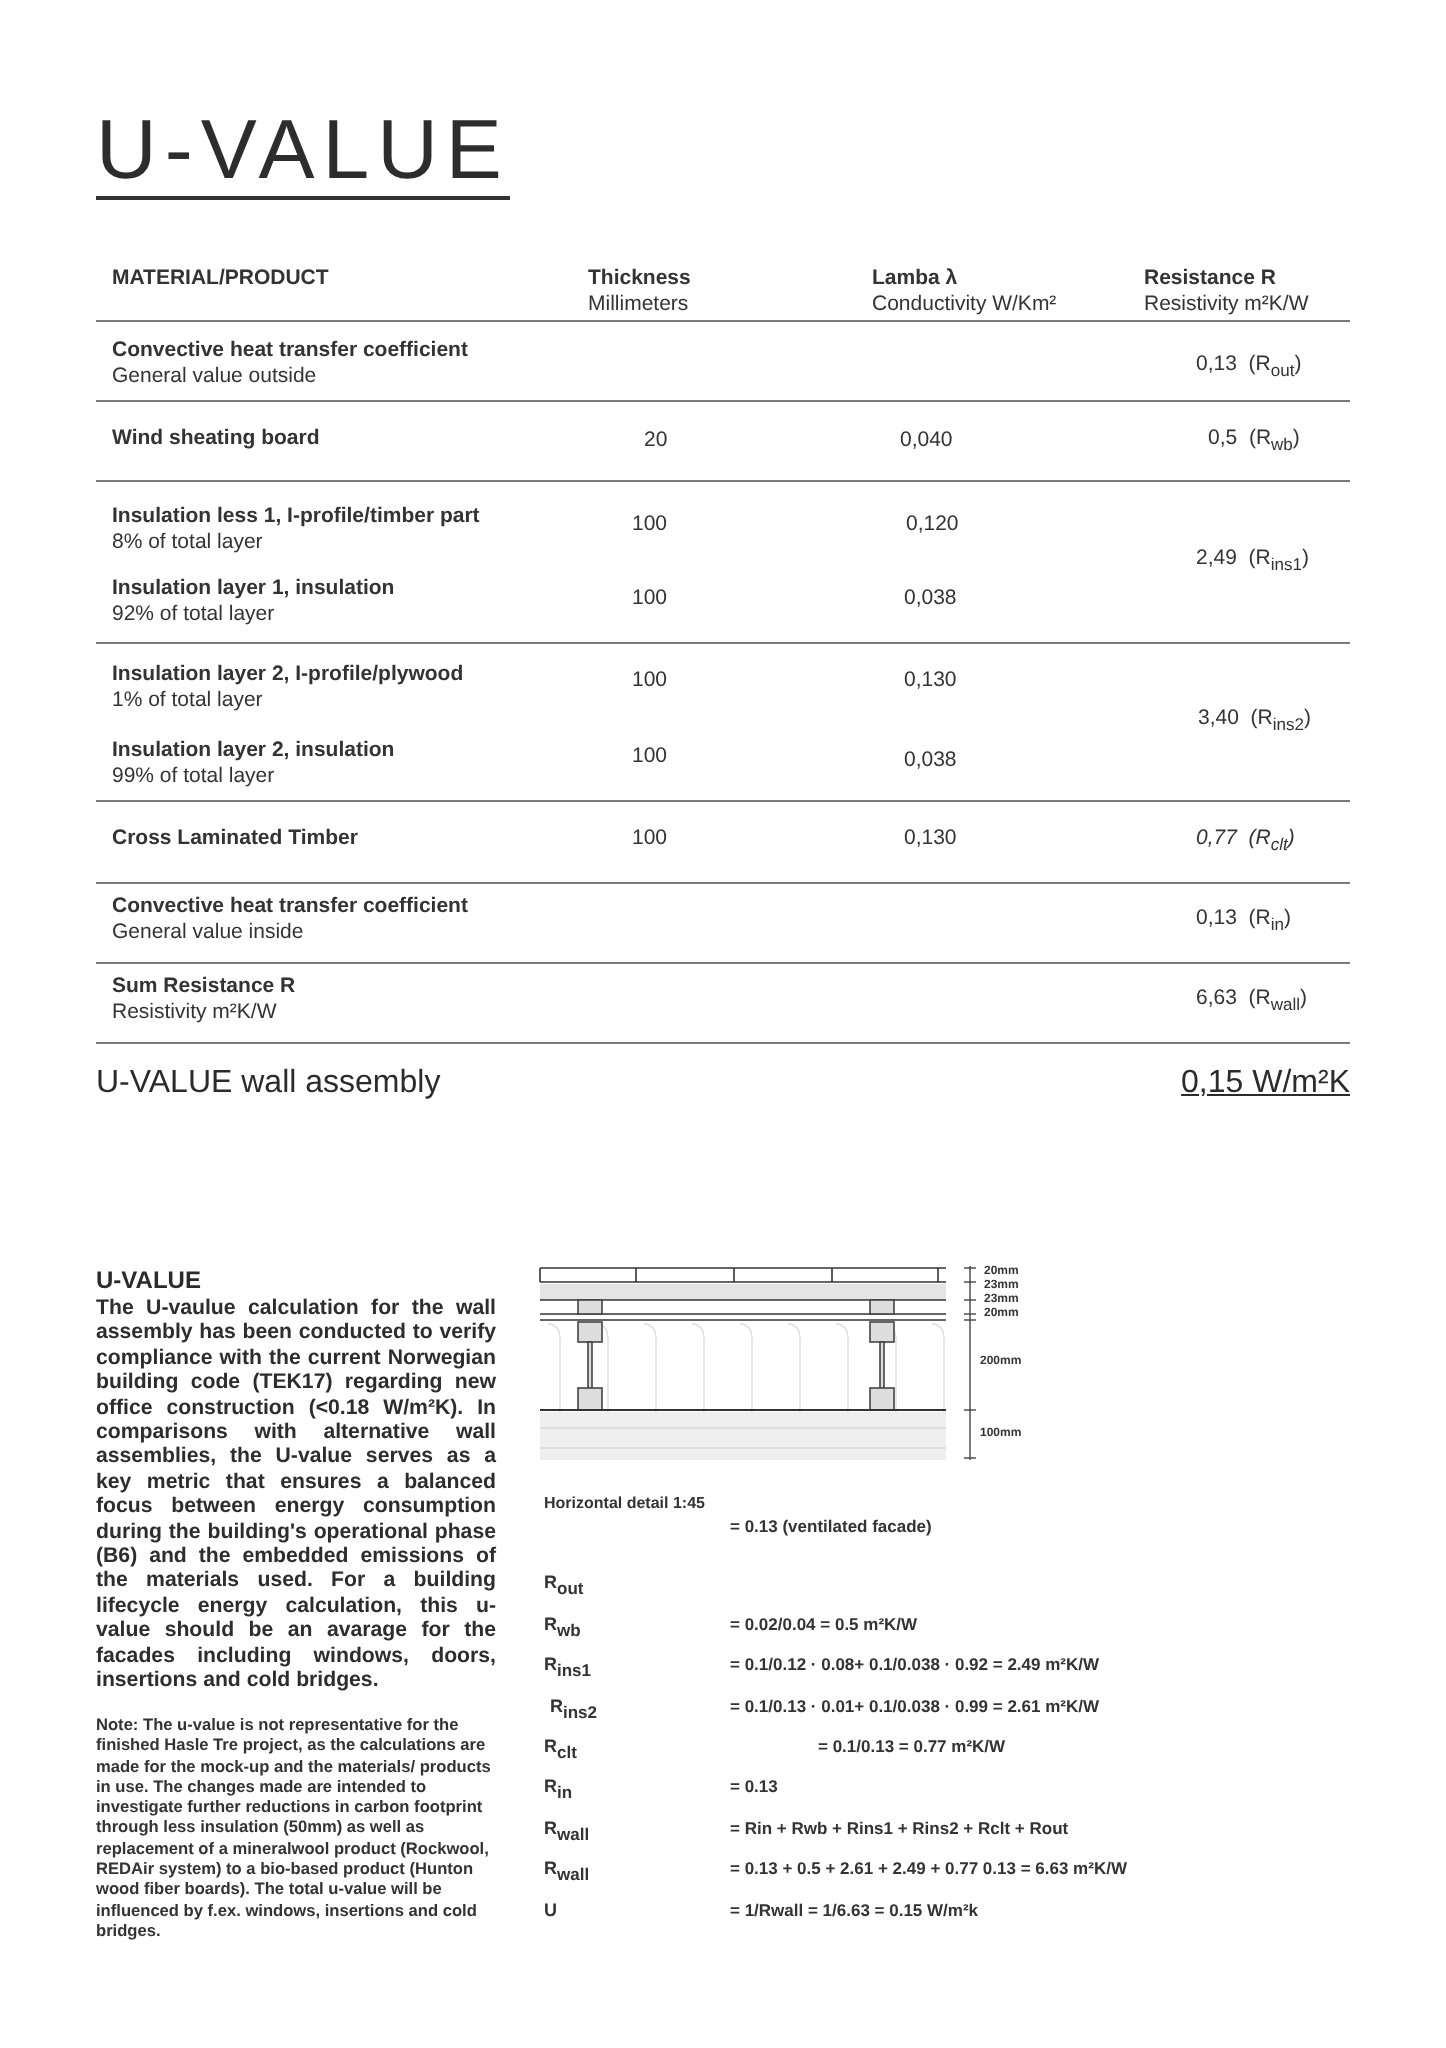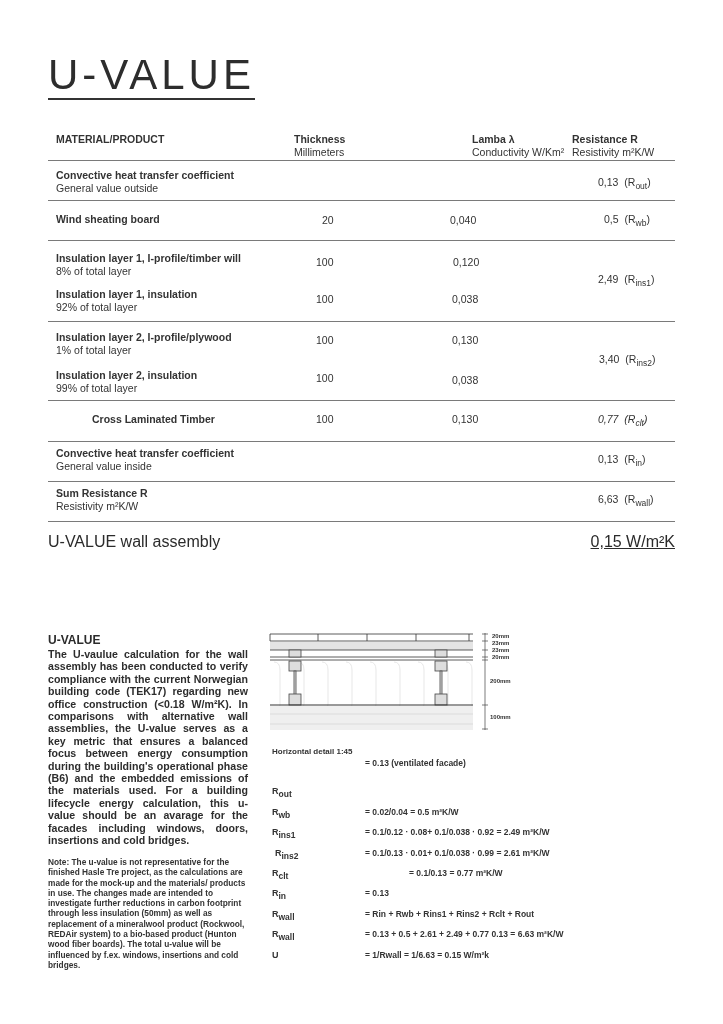--- a/index.html
+++ b/index.html
@@ -25,21 +25,21 @@
 </head>
 <body>
 
 <div class="abs title">U-VALUE</div>
 
 <div class="abs hdr b" style="left:56px;top:133px;">MATERIAL/PRODUCT</div>
 <div class="abs hdr b" style="left:294px;top:133px;">
   <div>Thickness</div>
   <div style="font-weight:400">Millimeters</div>
 </div>
-<div class="abs hdr" style="left:436px;top:133px;margin-left:36px;">
+<div class="abs hdr" style="left:436px;top:133px;">
   <div class="b">Lamba λ</div>
   <div>Conductivity W/Km²</div>
 </div>
 <div class="abs hdr" style="left:572px;top:133px;">
   <div class="b">Resistance R</div>
   <div>Resistivity m²K/W</div>
 </div>
 <div class="rule" style="top:160px;"></div>
 
 <div class="abs cell" style="left:56px;top:169px;">
@@ -49,21 +49,21 @@
 <div class="abs num" style="left:598px;top:176px;"><span>0,13</span>&nbsp;&nbsp;(<span>R</span><sub>out</sub>)</div>
 <div class="rule" style="top:200px;"></div>
 
 <div class="abs cell b" style="left:56px;top:213px;">Wind sheating board</div>
 <div class="abs num" style="left:322px;top:214px;">20</div>
 <div class="abs num" style="left:450px;top:214px;">0,040</div>
 <div class="abs num" style="left:604px;top:213px;"><span>0,5</span>&nbsp;&nbsp;(<span>R</span><sub>wb</sub>)</div>
 <div class="rule" style="top:240px;"></div>
 
 <div class="abs cell" style="left:56px;top:252px;">
-  <div class="b">Insulation layer 1, I-profile/timber will</div>
+  <div class="b">Insulation less 1, I-profile/timber part</div>
   <div>8% of total layer</div>
 </div>
 <div class="abs num" style="left:316px;top:256px;">100</div>
 <div class="abs num" style="left:453px;top:256px;">0,120</div>
 <div class="abs cell" style="left:56px;top:288px;">
   <div class="b">Insulation layer 1, insulation</div>
   <div>92% of total layer</div>
 </div>
 <div class="abs num" style="left:316px;top:293px;">100</div>
 <div class="abs num" style="left:452px;top:293px;">0,038</div>
@@ -78,21 +78,21 @@
 <div class="abs num" style="left:452px;top:334px;">0,130</div>
 <div class="abs cell" style="left:56px;top:369px;">
   <div class="b">Insulation layer 2, insulation</div>
   <div>99% of total layer</div>
 </div>
 <div class="abs num" style="left:316px;top:372px;">100</div>
 <div class="abs num" style="left:452px;top:374px;">0,038</div>
 <div class="abs num" style="left:599px;top:353px;"><span>3,40</span>&nbsp;&nbsp;(<span>R</span><sub>ins2</sub>)</div>
 <div class="rule" style="top:400px;"></div>
 
-<div class="abs cell b" style="left:56px;top:413px;margin-left:36px;">Cross Laminated Timber</div>
+<div class="abs cell b" style="left:56px;top:413px;">Cross Laminated Timber</div>
 <div class="abs num" style="left:316px;top:413px;">100</div>
 <div class="abs num" style="left:452px;top:413px;">0,130</div>
 <div class="abs num" style="left:598px;top:413px;font-style:italic;"><span>0,77</span>&nbsp;&nbsp;(<span>R</span><sub>clt</sub>)</div>
 <div class="rule" style="top:441px;"></div>
 
 <div class="abs cell" style="left:56px;top:447px;">
   <div class="b">Convective heat transfer coefficient</div>
   <div>General value inside</div>
 </div>
 <div class="abs num" style="left:598px;top:453px;"><span>0,13</span>&nbsp;&nbsp;(<span>R</span><sub>in</sub>)</div>

